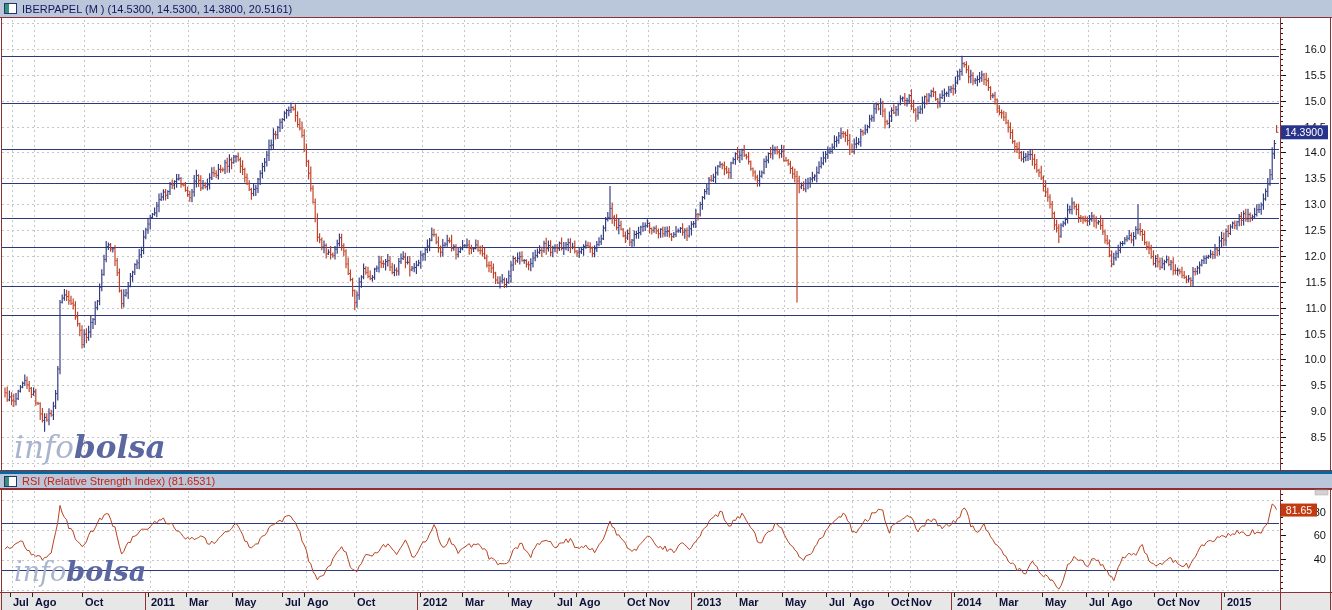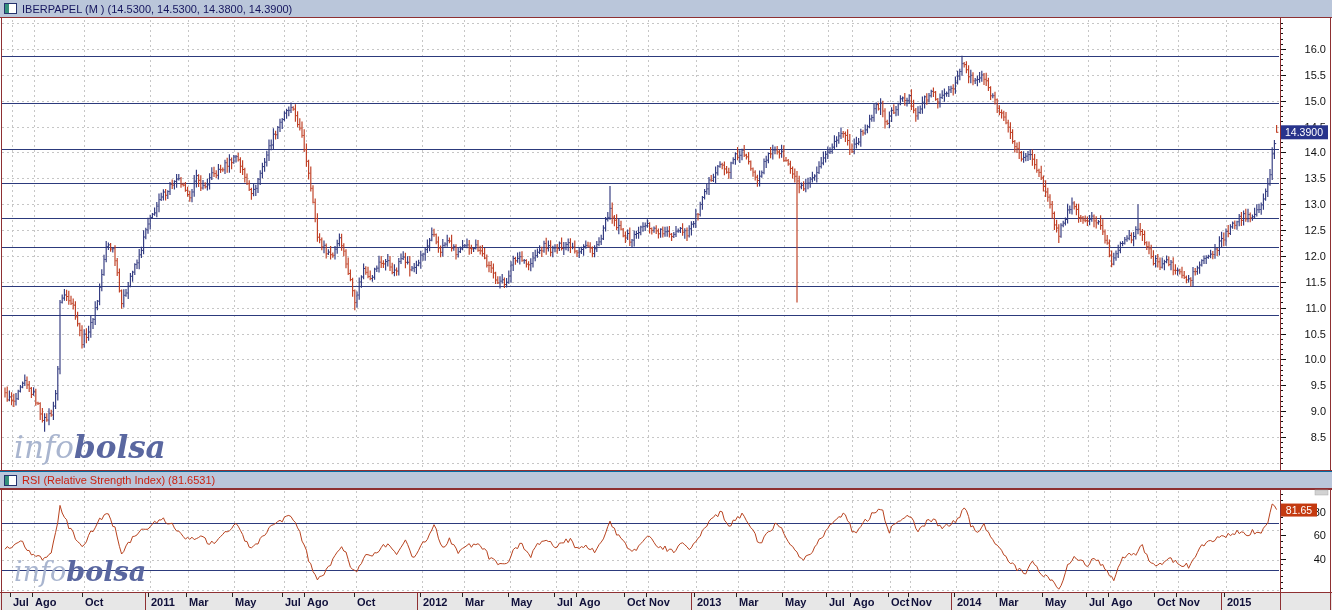--- a/index.html
+++ b/index.html
@@ -6,21 +6,21 @@
   #app{
     position:relative;width:1332px;height:610px;background:#fff;
     outline:1px solid #8e3032;overflow:hidden;
     font-family:"Liberation Sans",sans-serif;
   }
   .titlebar{
     position:absolute;left:0;width:1332px;height:18px;background:#bac6da;
     border-bottom:1px solid #8e3032;box-sizing:border-box;
     display:flex;align-items:center;padding-left:4px;
   }
-  .titlebar.rsi{border-top:1px solid #0369a1;}
+  .titlebar.rsi{border-top:3px solid #0369a1;}
   .panel-icon{
     width:13px;height:11px;border:1px solid #25336e;background:#fff;
     display:inline-block;margin-right:5px;position:relative;box-sizing:border-box;flex:0 0 auto;
   }
   .panel-icon::before{
     content:"";position:absolute;left:0;top:0;bottom:0;width:4px;background:#35907c;
   }
   .title-text{font-size:11px;color:#15155e;white-space:nowrap;}
   .title-text.red{color:#cc2211;}
   svg{position:absolute;left:0;display:block;}
@@ -28,21 +28,21 @@
   #rsi-chart{top:489px;}
   #x-axis{top:592px;}
 </style>
 </head>
 <body>
 
 <div id="app">
 
   <div class="titlebar" style="top:0">
     <span class="panel-icon"></span>
-    <span class="title-text">IBERPAPEL (M ) (14.5300, 14.5300, 14.3800, 14.3900)</span>
+    <span class="title-text">IBERPAPEL (M ) (14.5300, 14.5300, 14.3800, 20.5161)</span>
   </div>
 
   <svg id="main-chart" width="1332" height="453">
       <rect x="0" y="0" width="1332" height="453" fill="#ffffff"></rect>
       <g shape-rendering="crispEdges">
         <line x1="2" y1="5.5" x2="1279" y2="5.5" stroke="#c6c6c6" stroke-width="1" stroke-dasharray="2 3"></line>
         <line x1="2" y1="31.5" x2="1279" y2="31.5" stroke="#c6c6c6" stroke-width="1" stroke-dasharray="2 3"></line>
         <line x1="2" y1="57.5" x2="1279" y2="57.5" stroke="#c6c6c6" stroke-width="1" stroke-dasharray="2 3"></line>
         <line x1="2" y1="83.5" x2="1279" y2="83.5" stroke="#c6c6c6" stroke-width="1" stroke-dasharray="2 3"></line>
         <line x1="2" y1="109.5" x2="1279" y2="109.5" stroke="#c6c6c6" stroke-width="1" stroke-dasharray="2 3"></line>

